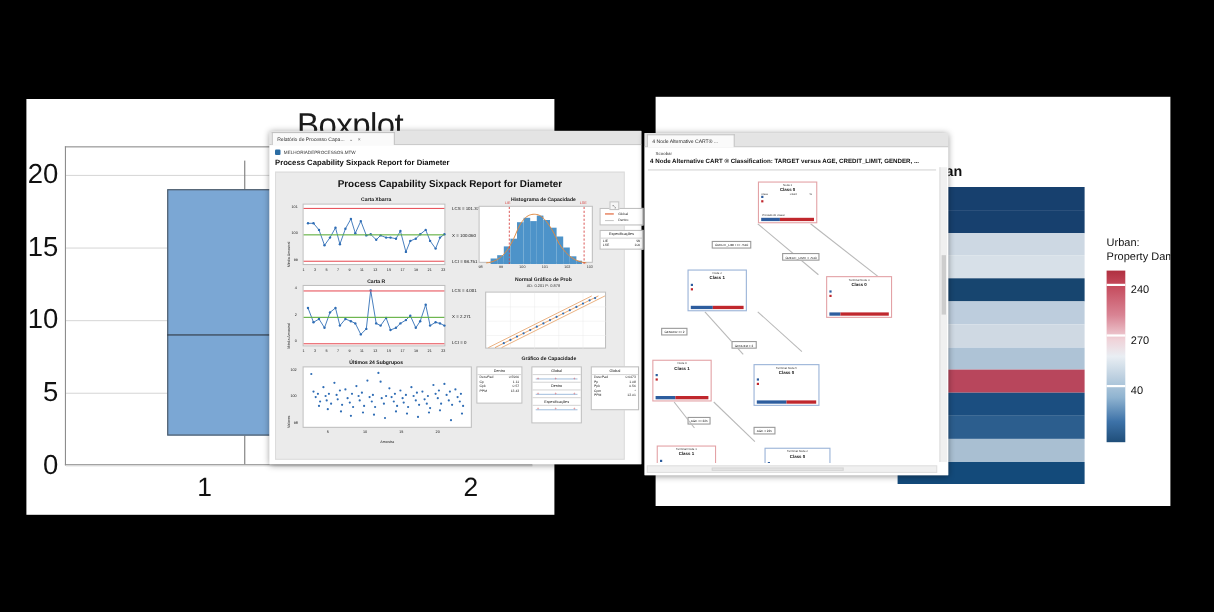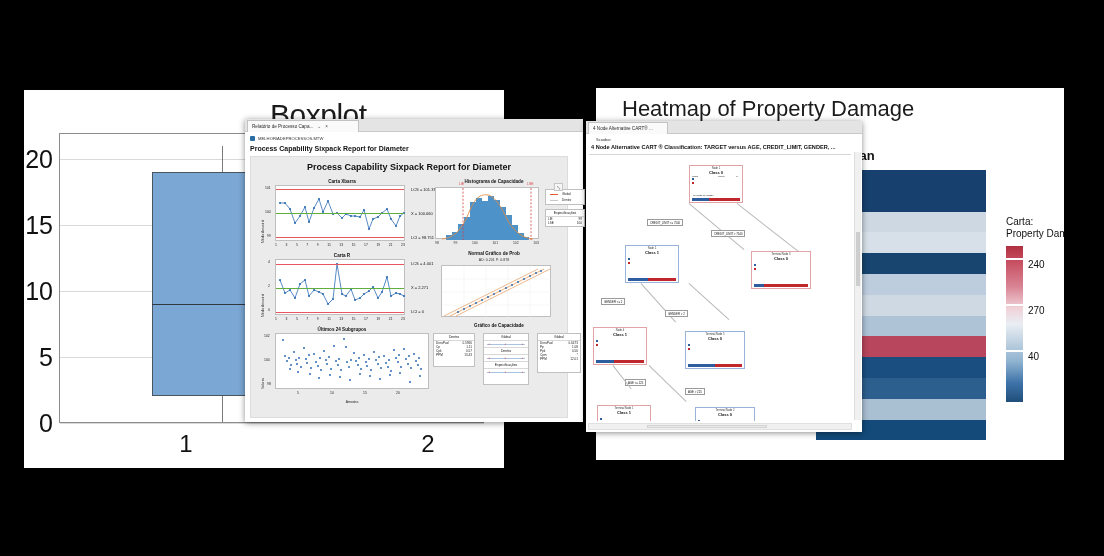--- a/index.html
+++ b/index.html
@@ -200,42 +200,41 @@
 
       <div id="bp-box" style="left:92px; top:38.1px; width:140px; height:224px;"></div>
       <div id="bp-median" style="left:92px; top:169.9px; width:140px;"></div>
     </div>
 
     <div class="bp-xlabel" style="left:162px">1</div>
     <div class="bp-xlabel" style="left:404px">2</div>
   </div>
 
   <div class="panel" id="heatmap-panel">
-    <div id="heatmap-title">Heatmap of Property Damage</div>
 
     <div id="heat-col-label">Urban</div>
 
     <div id="heat-cells">
       <div class="heat-cell" style="height:20.8px;background:#17406e"></div>
       <div class="heat-cell" style="height:20.8px;background:#17406e"></div>
       <div class="heat-cell" style="height:20.8px;background:#cdd8e3"></div>
       <div class="heat-cell" style="height:20.8px;background:#d7e0e8"></div>
       <div class="heat-cell" style="height:20.8px;background:#17456f"></div>
       <div class="heat-cell" style="height:20.8px;background:#bdcddd"></div>
       <div class="heat-cell" style="height:20.8px;background:#cfd9e3"></div>
       <div class="heat-cell" style="height:20.8px;background:#aec3d6"></div>
       <div class="heat-cell" style="height:20.8px;background:#b8465c"></div>
       <div class="heat-cell" style="height:20.8px;background:#1b4e80"></div>
       <div class="heat-cell" style="height:20.8px;background:#2c5e8e"></div>
       <div class="heat-cell" style="height:20.8px;background:#a9bfd2"></div>
       <div class="heat-cell" style="height:20.8px;background:#134a7a"></div>
     </div>
 
     <div id="legend">
-      <div id="legend-title">Carta:</div>
+      <div id="legend-title">Urban:</div>
       <div id="legend-title" style="font-weight:normal">Property Dam...</div>
       <div id="legend-bar-wrap">
         <div id="legend-bar"></div>
         <div class="legend-notch" style="top:12px"></div>
         <div class="legend-notch" style="top:58px"></div>
         <div class="legend-notch" style="top:104px"></div>
         <div class="legend-tick" style="top:18px">240</div>
         <div class="legend-tick" style="top:64px">270</div>
         <div class="legend-tick" style="top:110px">40</div>
       </div>

